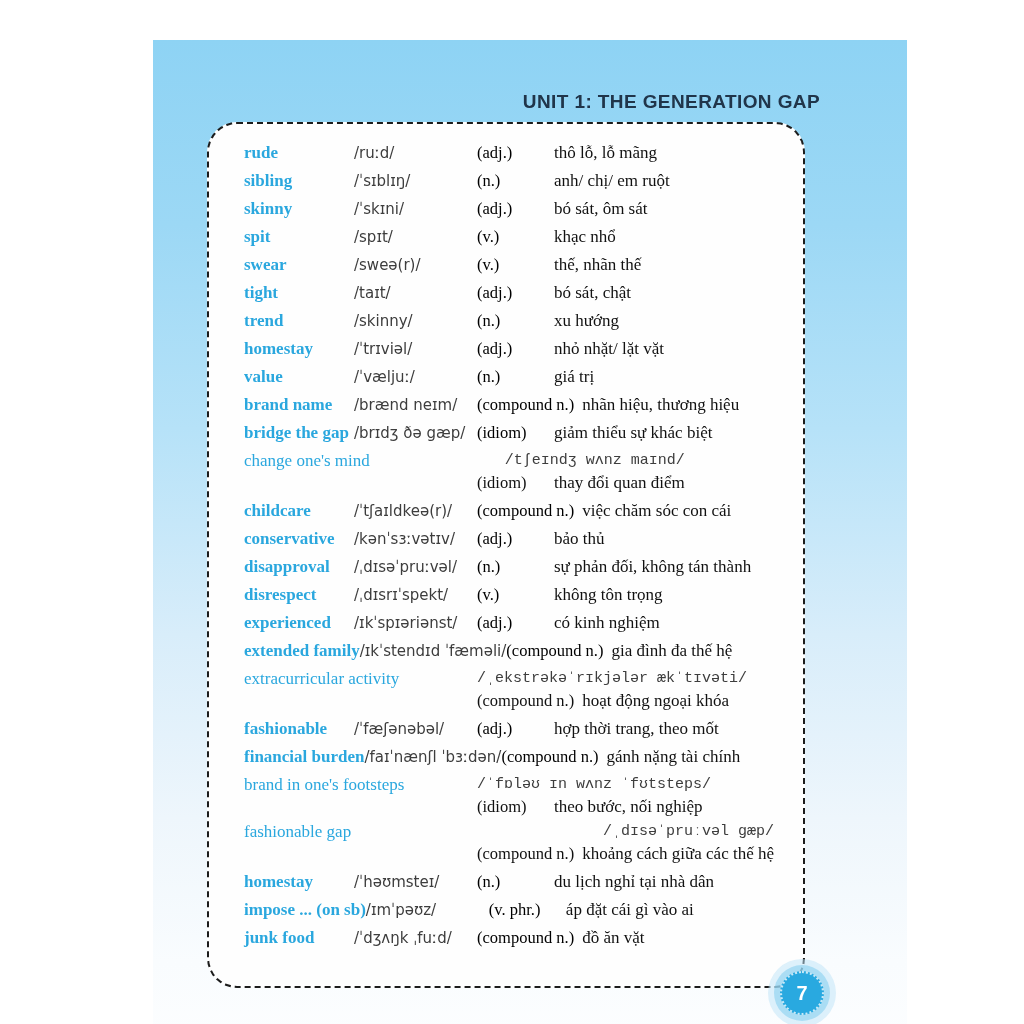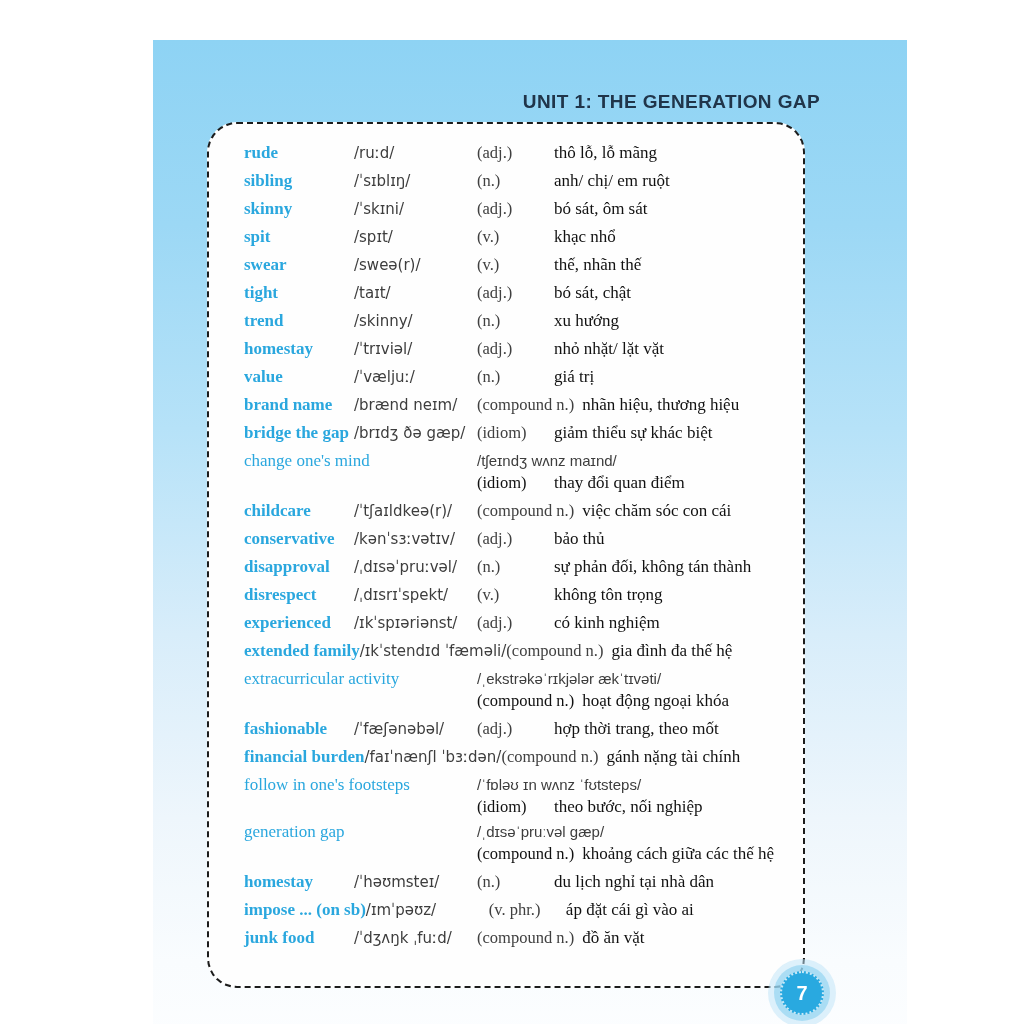--- a/index.html
+++ b/index.html
@@ -36,37 +36,37 @@
   .vrow .w{
     min-width:110px;
     font-weight:700;font-size:17px;color:var(--word-blue,#2aa7de);
   }
   .vrow .ph{
     min-width:123px;
     font-family:"DejaVu Sans",sans-serif;font-size:15px;color:#3d3d3d;
   }
   .vrow .pos{
     min-width:77px;padding-right:8px;box-sizing:border-box;
-    font-size:16.5px;color:#404040;
+    font-size:16.5px;color:#000000;
   }
   .vrow .m{
     font-size:17px;color:#111111;
   }
   .vrow2{
     display:flex;align-items:flex-start;white-space:nowrap;
     margin:3px 0;
   }
   .vrow2 .w{
     min-width:233px;line-height:22px;
     font-weight:400;font-size:17px;color:var(--word-blue,#2aa7de);
   }
   .vrow2 .right{display:flex;flex-direction:column;}
   .vrow2 .ph{
     line-height:22px;
-    font-family:Liberation Sans, sans-serif;font-size:15px;color:#3d3d3d;
+    font-family:Liberation Mono, monospace;font-size:15px;color:#3d3d3d;text-align:right;
   }
   .vrow2 .line2{display:flex;line-height:22px;align-items:baseline;}
   .vrow2 .pos{
     min-width:77px;padding-right:8px;box-sizing:border-box;
     font-size:16.5px;color:#111111;
   }
   .vrow2 .m{font-size:17px;color:#111111;}
   .page-badge{
     position:absolute;left:627px;top:931px;width:44px;height:44px;
     border-radius:50%;
@@ -216,31 +216,31 @@
           <span class="pos">(adj.)</span>
           <span class="m">hợp thời trang, theo mốt</span>
         </div>
         <div class="vrow">
           <span class="w">financial burden</span>
           <span class="ph">/faɪˈnænʃl ˈbɜːdən/</span>
           <span class="pos">(compound n.)</span>
           <span class="m">gánh nặng tài chính</span>
         </div>
         <div class="vrow2">
-          <span class="w">follow in one's footsteps</span>
+          <span class="w">brand in one's footsteps</span>
           <div class="right">
             <span class="ph">/ˈfɒləʊ ɪn wʌnz ˈfʊtsteps/</span>
             <div class="line2">
               <span class="pos">(idiom)</span>
               <span class="m">theo bước, nối nghiệp</span>
             </div>
           </div>
         </div>
         <div class="vrow2">
-          <span class="w">generation gap</span>
+          <span class="w">fashionable gap</span>
           <div class="right">
             <span class="ph">/ˌdɪsəˈpruːvəl gæp/</span>
             <div class="line2">
               <span class="pos">(compound n.)</span>
               <span class="m">khoảng cách giữa các thế hệ</span>
             </div>
           </div>
         </div>
         <div class="vrow">
           <span class="w">homestay</span>

